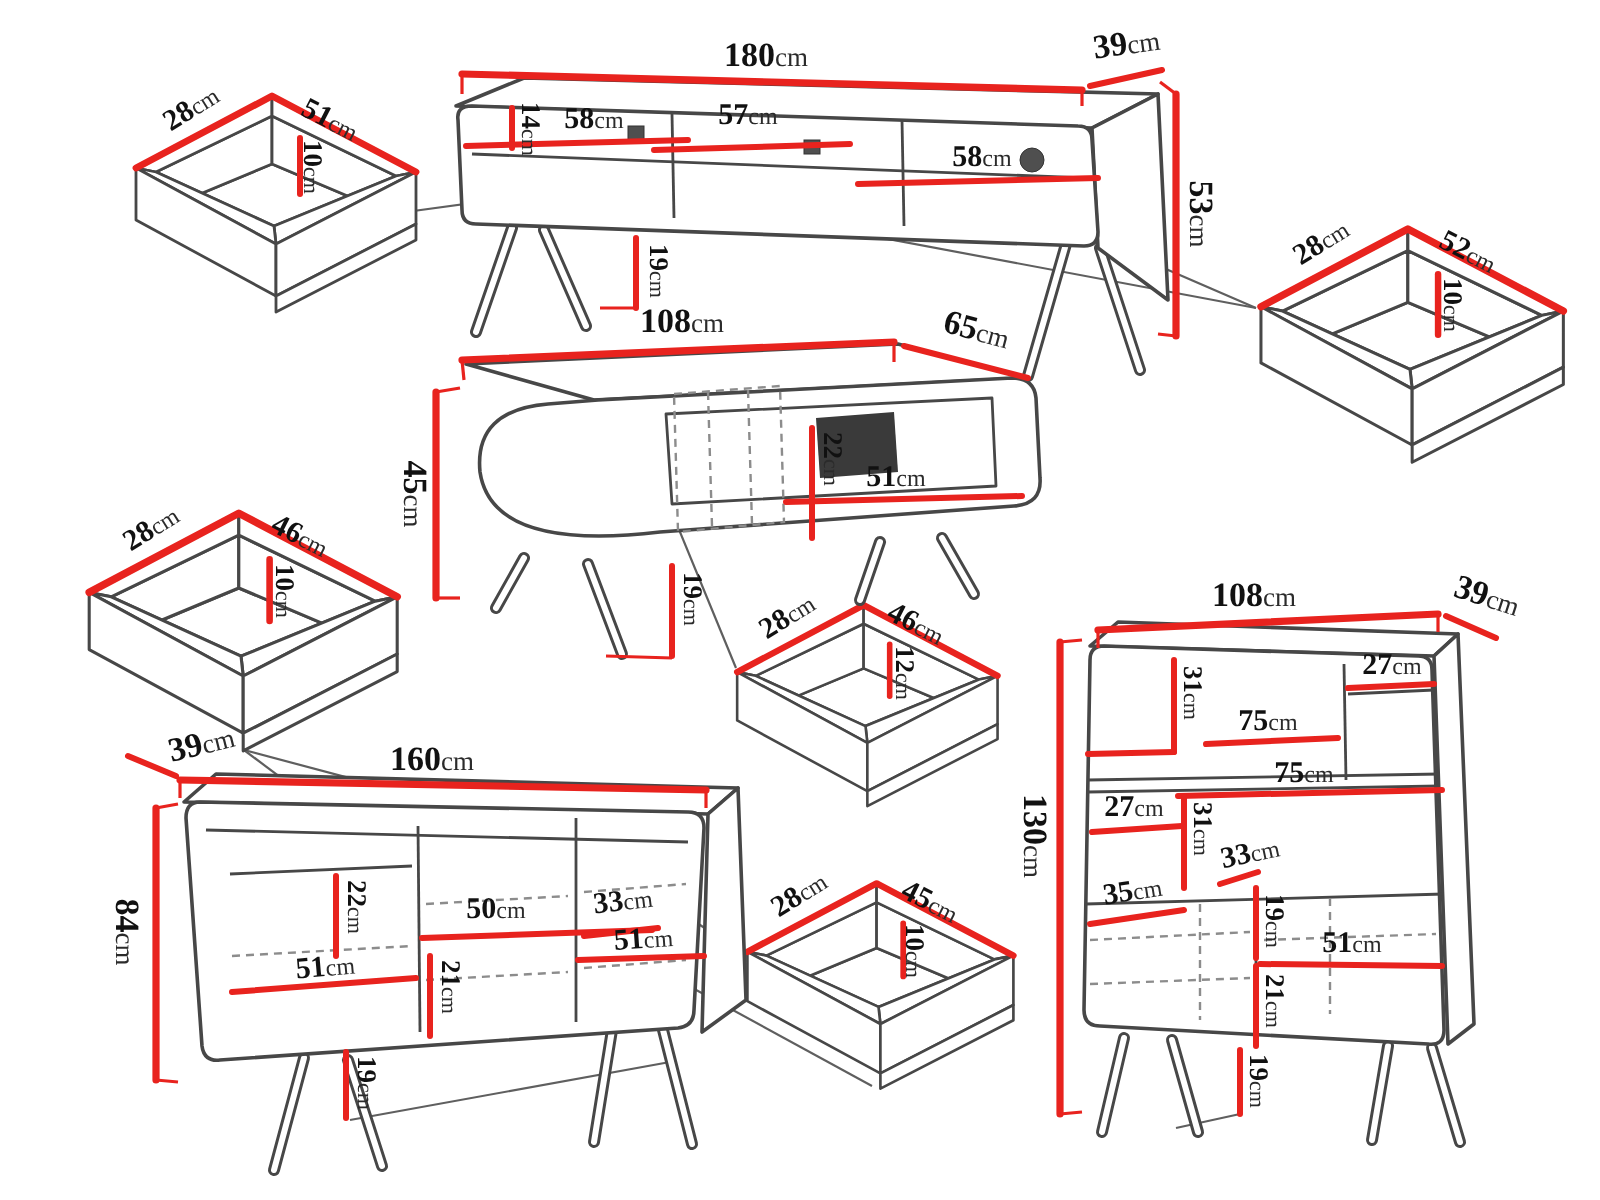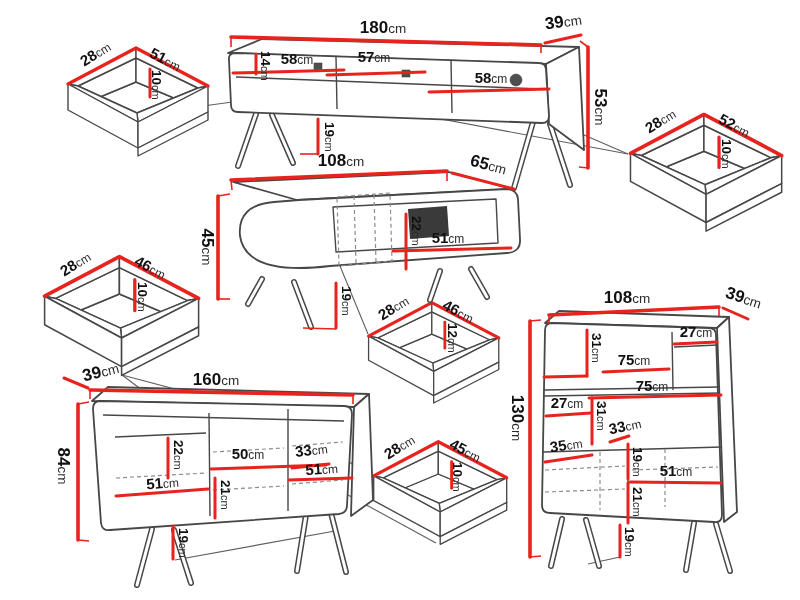--- a/index.html
+++ b/index.html
@@ -1,17 +1,17 @@
 <!DOCTYPE html>
 <html><head>
 <meta charset="utf-8">
 <style>
   html,body{margin:0;padding:0;background:#fff;}
   #stage{position:relative;width:800px;height:600px;background:#fff;overflow:hidden;
-         font-family:Liberation Sans, sans-serif;}
+         font-family:Liberation Serif, serif;}
   svg{display:block;}
   .face{fill:#ffffff;stroke:#474747;stroke-width:1.8;stroke-linejoin:round;}
   .facet{fill:#ffffff;stroke:#474747;stroke-width:1.4;stroke-linejoin:round;}
   .ln{stroke:#474747;stroke-width:1.4;fill:none;stroke-linejoin:round;}
   .dash{stroke:#8c8c8c;stroke-width:1.2;fill:none;stroke-dasharray:4 3;}
   .conn{stroke:#5f5f5f;stroke-width:1.1;fill:none;}
   .red{stroke:#e8231e;stroke-width:3;fill:none;stroke-linecap:round;}
   .redL{stroke:#e8231e;stroke-width:3.6;fill:none;stroke-linecap:round;}
   .redT{stroke:#e8231e;stroke-width:1.6;fill:none;}
   .redE{stroke:#e8231e;stroke-width:3.4;fill:none;stroke-linecap:round;stroke-linejoin:round;}

